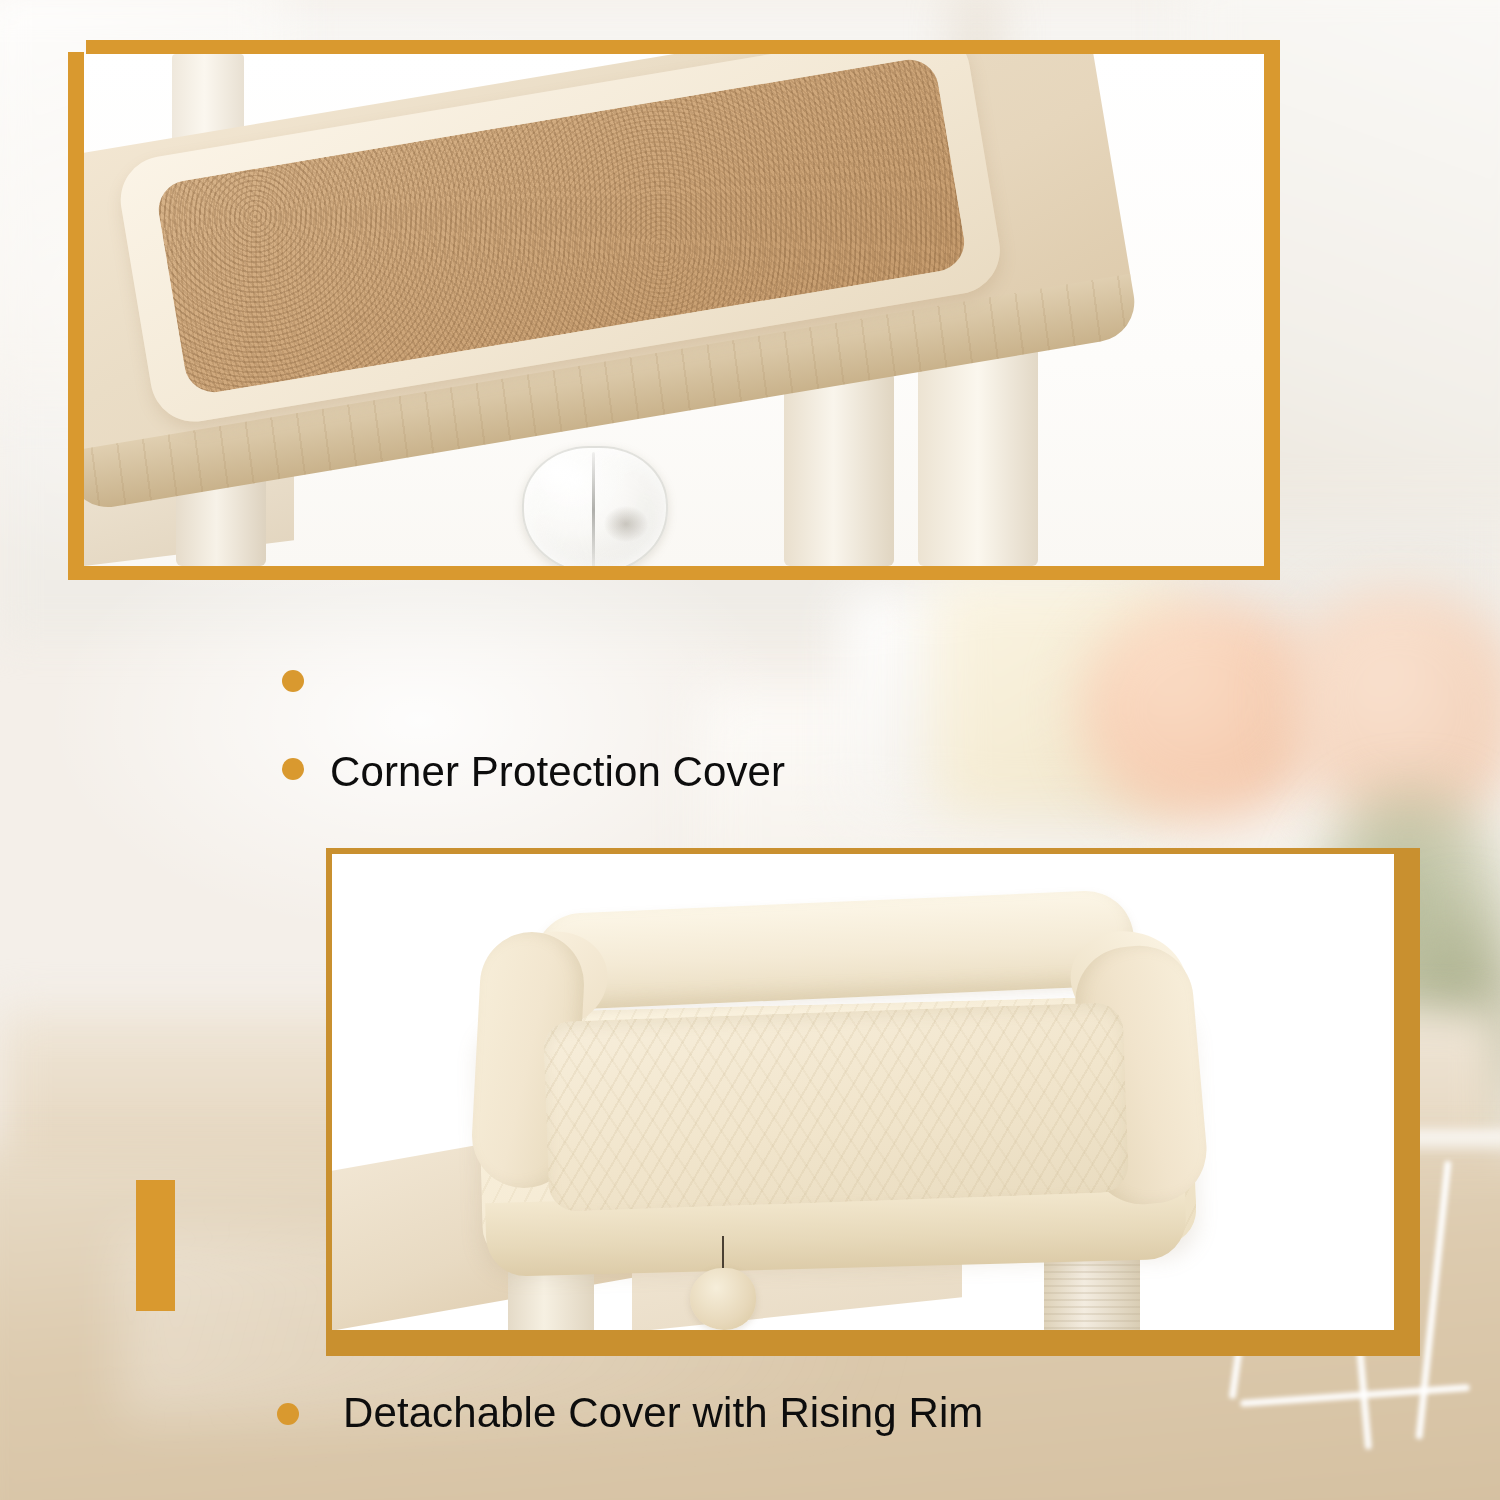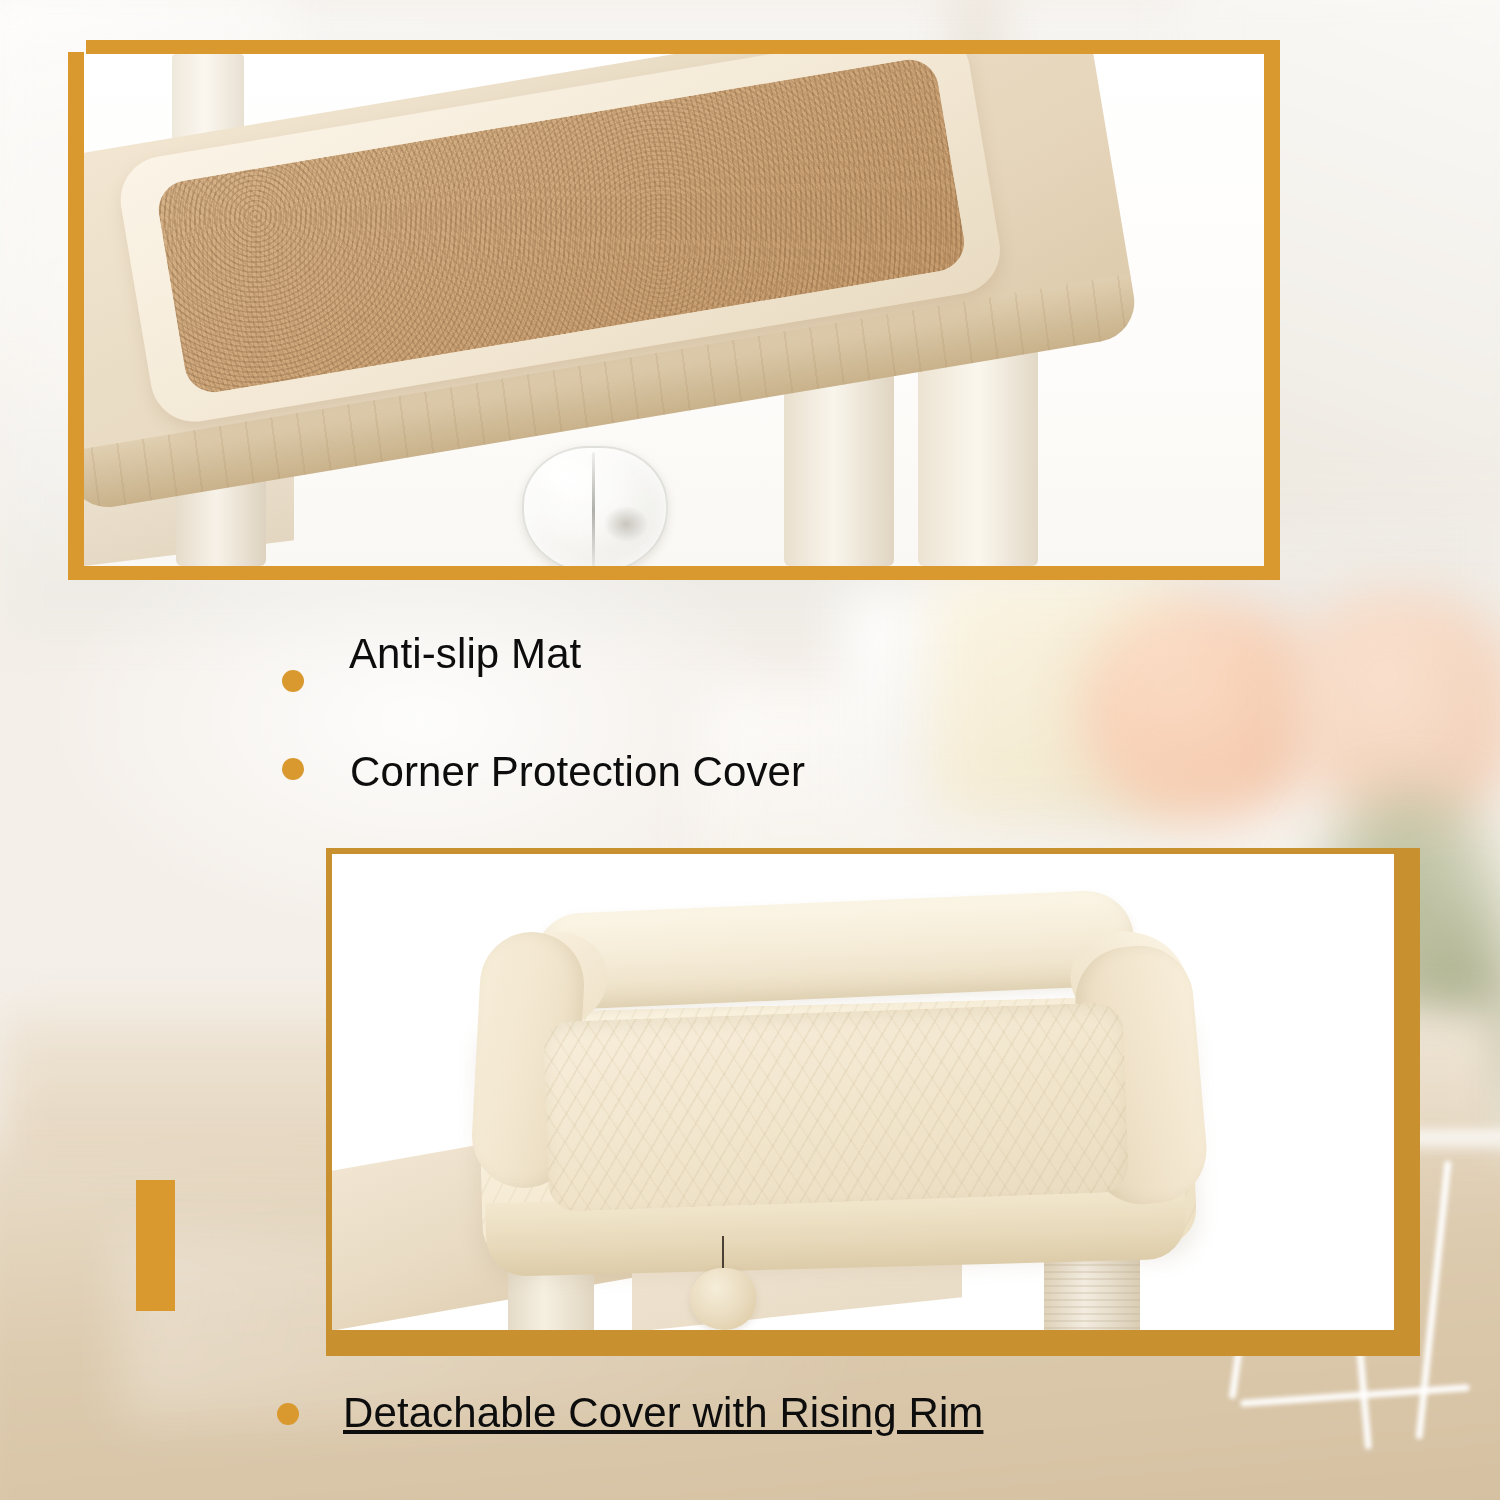--- a/index.html
+++ b/index.html
@@ -358,24 +358,24 @@
     line-height:1.12;
     letter-spacing:.1px;
     white-space:nowrap;
   }
 
   #dot-1 { left:282px; top:670px; }
   #txt-anti-slip { left:349px; top:630px; }
   #txt-anti-slip .sub { display:block; margin-left:6px; }
 
   #dot-2 { left:282px; top:758px; }
-  #txt-corner { left:350px; top:748px; }
+  #txt-corner { left:330px; top:748px; }
 
   #dot-3 { left:277px; top:1403px; }
-  #txt-detach { left:343px; top:1389px;text-decoration:underline; }
+  #txt-detach { left:343px; top:1389px; }
 </style>
 </head>
 <body>
 
 <div id="bg-photo">
   <div class="bgl bg-wall"></div>
   <div class="bgl bg-window-l"></div>
   <div class="bgl bg-window-r"></div>
   <div class="bgl bg-frame-edge"></div>
 
@@ -458,20 +458,19 @@
 
     <div class="p2-string"></div>
     <div class="p2-pom"></div>
   </div>
 </div>
 
 <div id="accent-bar"></div>
 
 <div class="bullet-dot" id="dot-1"></div>
 <div class="caption" id="txt-anti-slip">
-  <span>Anti-slip Mat</span>
 </div>
 
 <div class="bullet-dot" id="dot-2"></div>
 <div class="caption" id="txt-corner">Corner Protection Cover</div>
 
 <div class="bullet-dot" id="dot-3"></div>
 <div class="caption" id="txt-detach">Detachable Cover with Rising Rim</div>
 
 </body></html>

